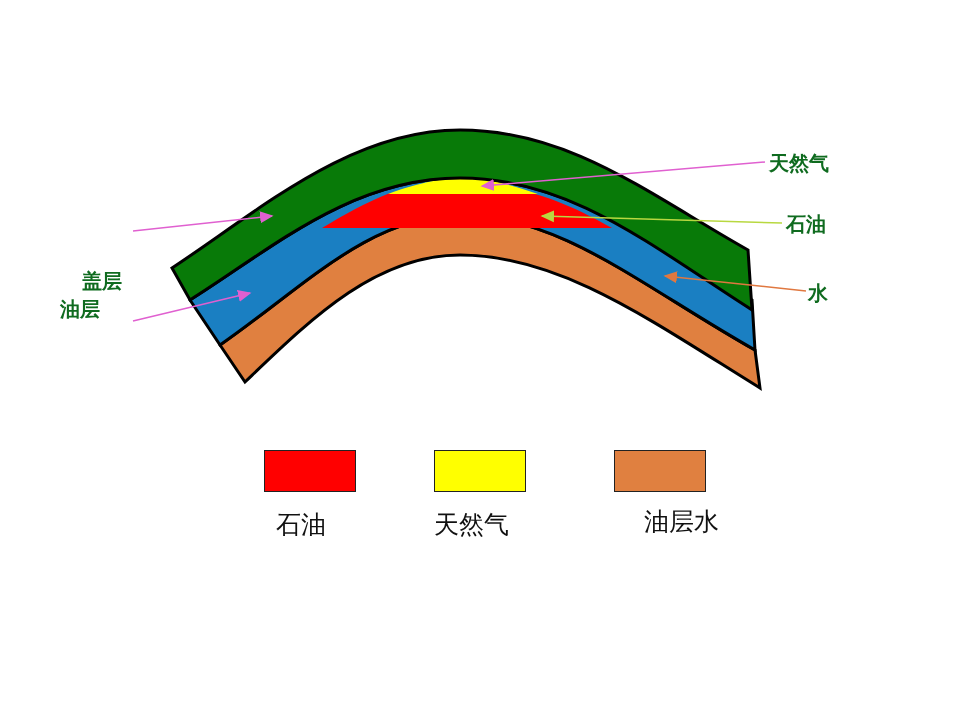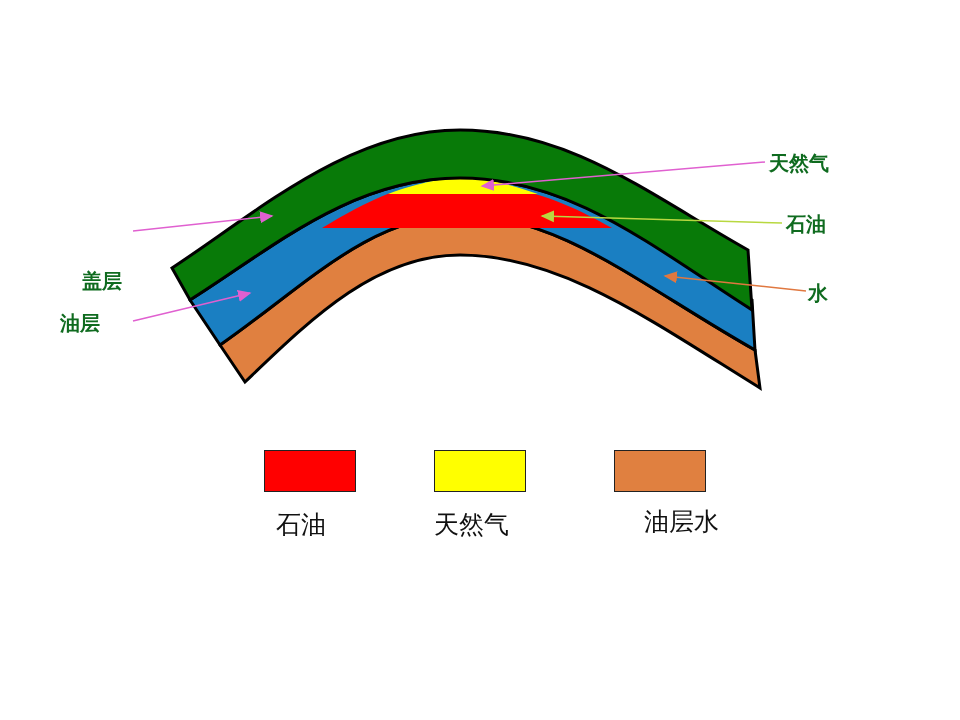--- a/index.html
+++ b/index.html
@@ -37,21 +37,21 @@
   <path d="M172,268 C260,210 350,130 460,130 C570,130 650,195 748,250 L752,310 C650,245 570,178 460,178 C350,178 270,250 190,300 Z" fill="#087a08" stroke="#000" stroke-width="3"></path>
 
   <line x1="133" y1="231" x2="272" y2="216" stroke="#e060d0" stroke-width="1.5" marker-end="url(#arrPink)"></line>
   <line x1="133" y1="321" x2="250" y2="293" stroke="#e060d0" stroke-width="1.5" marker-end="url(#arrPink)"></line>
   <line x1="765" y1="162" x2="482" y2="186" stroke="#e060d0" stroke-width="1.5" marker-end="url(#arrPink)"></line>
   <line x1="782" y1="223" x2="542" y2="216" stroke="#b8d840" stroke-width="1.5" marker-end="url(#arrGreen)"></line>
   <line x1="806" y1="291" x2="665" y2="276" stroke="#e07840" stroke-width="1.5" marker-end="url(#arrOrange)"></line>
 </svg>
 
 <div class="lbl" style="left:82px;top:224px;margin-top:44px;">盖层</div>
-<div class="lbl" style="left:60px;top:310px;">油层</div>
+<div class="lbl" style="left:60px;top:296px;">油层</div>
 <div class="lbl" style="left:769px;top:150px;">天然气</div>
 <div class="lbl" style="left:786px;top:211px;">石油</div>
 <div class="lbl" style="left:808px;top:280px;">水</div>
 
 <div class="legend-box" style="left:264px;top:450px;background:#ff0000;"></div>
 <div class="legend-text" style="left:276px;top:508px;">石油</div>
 <div class="legend-box" style="left:434px;top:450px;background:#ffff00;"></div>
 <div class="legend-text" style="left:434px;top:508px;">天然气</div>
 <div class="legend-box" style="left:614px;top:450px;background:#e08040;"></div>
 <div class="legend-text" style="left:644px;top:505px;">油层水</div>

